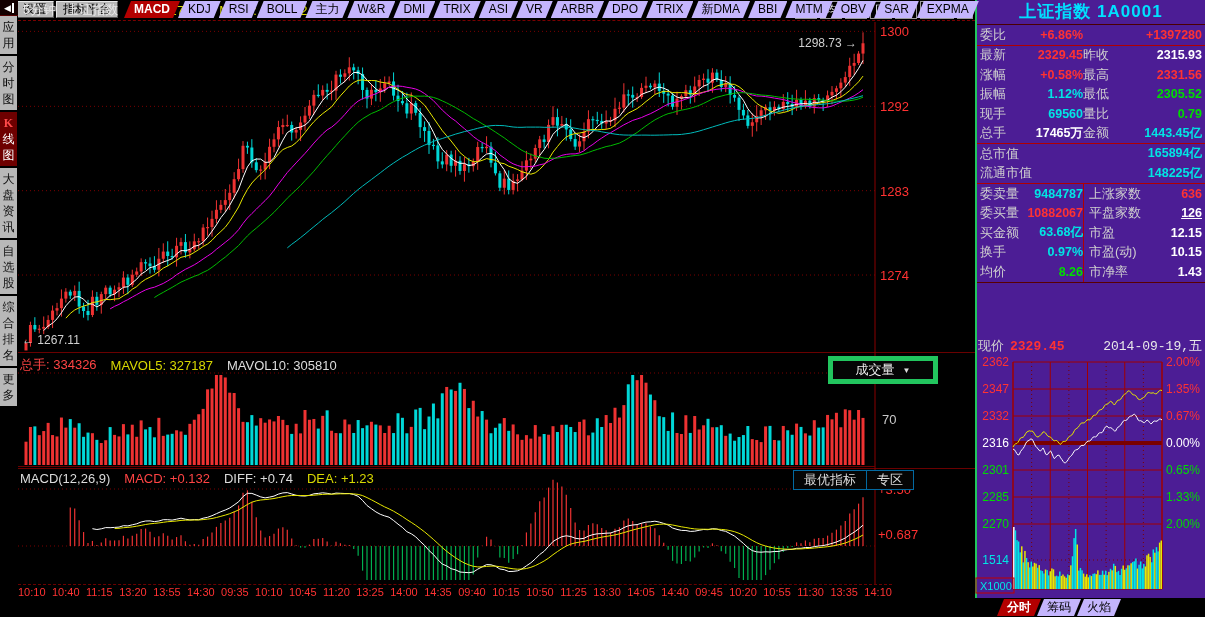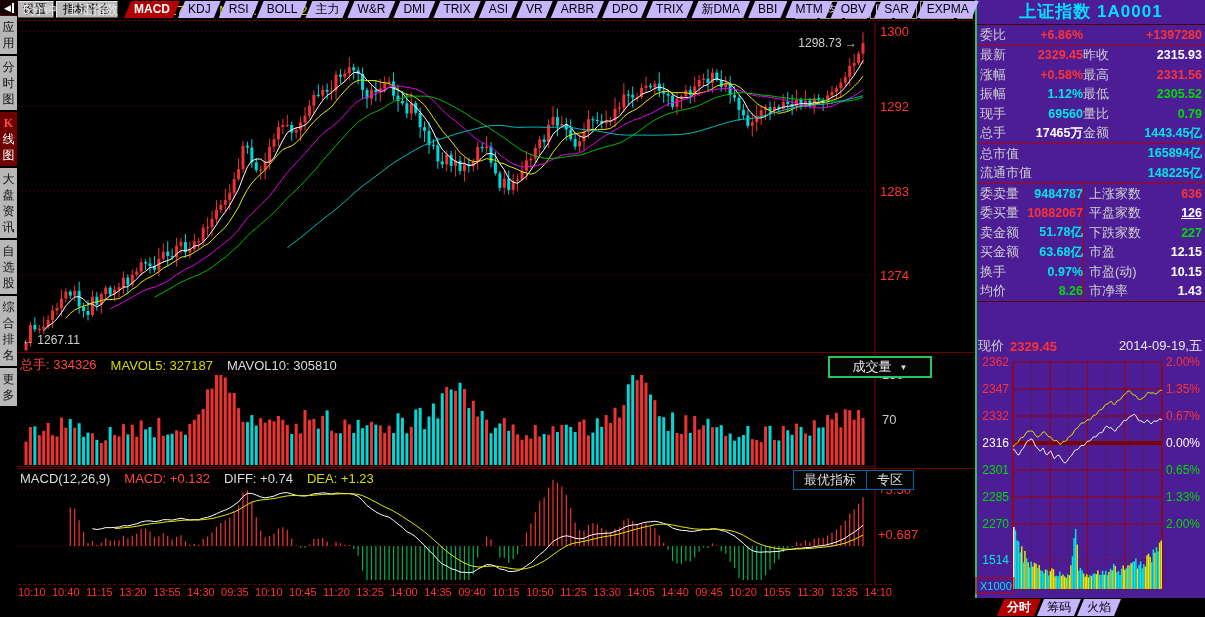--- a/index.html
+++ b/index.html
@@ -24,41 +24,41 @@
   .hcollapse{color:#fff;font-size:10px;border-left:none;padding:0 2px;}
   .hcollapse b{border-right:2px solid #fff;padding-right:1px;font-weight:normal;}
 
   svg{display:block;}
 
   
   .pane-header{display:flex;gap:14px;align-items:center;font-size:13px;pointer-events:none;}
   #vol-header{left:20px;top:356px;}
   #macd-header{left:20px;top:471px;}
   .ph-red{color:#ff4444;} .ph-yellow{color:#d8d800;} .ph-white{color:#dcdcdc;}
-  #vol-dropdown{left:828px;top:356px;width:100px;height:18px;border:2px solid #22c55e;background:#050505;color:#eee;font-size:13px;display:flex;align-items:center;justify-content:center;gap:8px;cursor:pointer;}
+  #vol-dropdown{left:828px;top:356px;width:100px;height:18px;border:5px solid #22c55e;background:#050505;color:#eee;font-size:13px;display:flex;align-items:center;justify-content:center;gap:8px;cursor:pointer;}
   #vol-dropdown .arrow{font-size:8px;color:#ddd;}
   #macd-btns{left:793px;top:470px;display:flex;}
   .mbtn{height:18px;line-height:18px;border:1px solid #0369a1;color:#ddd;font-size:13px;padding:0 10px;background:#050505;cursor:pointer;}
   .mbtn + .mbtn{border-left:none;}
 
   
   #time-axis{left:18px;top:584px;width:874px;height:14px;display:flex;justify-content:space-between;align-items:center;border-top:1px dashed #6a0000;box-sizing:border-box;}
   #time-axis span{color:#ff3232;font-size:11px;white-space:nowrap;}
 
   
   #quote-panel{left:975px;top:0;width:230px;height:598px;border-left:2px solid #22c55e;box-sizing:border-box;background:#4c1d95;}
   #quote-title{height:24px;text-align:center;color:#00e0ff;font-weight:bold;font-size:17px;line-height:24px;letter-spacing:1px;border-bottom:1px solid #4a0000;}
   .qrow{display:grid;grid-template-columns:44px 1fr 60px 1fr;align-items:center;height:19.5px;padding:0 3px;font-size:13px;}
   .qrow.wide{grid-template-columns:80px 1fr;}
   .qrow .lbl{color:#cfcfcf;white-space:nowrap;}
   .qrow .val{font-weight:bold;text-align:right;font-size:12.5px;white-space:nowrap;}
   .qrow.vdiv .c3{border-left:1px solid #b00000;height:19.5px;display:flex;align-items:center;padding-left:5px;box-sizing:border-box;}
   .qsep{border-top:1px solid #b00000;height:0;}
   .qsep.dark{border-top:1px solid #5a0000;}
-  #spot-row{left:978px;top:337px;width:224px;display:flex;align-items:center;font-size:13px;}
+  #spot-row{left:978px;top:337px;width:224px;display:flex;align-items:center;font-size:13px;font-family:Liberation Mono, monospace;}
   #spot-row .lbl{color:#cfcfcf;}
   #spot-row .val{color:#ff3232;font-weight:bold;margin-left:6px;}
   #spot-row .date{color:#e8e8e8;margin-left:auto;}
 
   
   #bottom-bar{left:0;top:598px;width:1205px;height:19px;background:#000;display:flex;align-items:center;gap:2px;}
   #resize-handle{width:13px;height:14px;background:#8a0000;margin-left:1px;}
   .bb-btn{background:#b8b8b8;color:#000;font-size:12px;height:15px;line-height:15px;padding:0 6px;border:1px solid;border-color:#e8e8e8 #555 #555 #e8e8e8;cursor:pointer;white-space:nowrap;}
   .bb-tab{background:#c4b5fd;color:#000;font-size:12px;height:17px;line-height:17px;padding:0 10px;margin-left:-4px;clip-path:polygon(7px 0,100% 0,calc(100% - 7px) 100%,0 100%);cursor:pointer;white-space:nowrap;}
   .bb-tab.active{background:#b30000;color:#fff;font-weight:bold;}
@@ -1025,26 +1025,20 @@
           <span class="lbl c3">上涨家数</span>
           <span class="val" style="color: rgb(255, 50, 50);">636</span>
         </div>
         <div class="qrow vdiv">
           <span class="lbl">委买量</span>
           <span class="val" style="color: rgb(255, 50, 50);">10882067</span>
           <span class="lbl c3">平盘家数</span>
           <span class="val" style="color: rgb(255, 255, 255); text-decoration: underline;">126</span>
         </div>
         <div class="qrow vdiv">
-          <span class="lbl">卖金额</span>
-          <span class="val" style="color: rgb(0, 229, 229);">51.78亿</span>
-          <span class="lbl c3">下跌家数</span>
-          <span class="val" style="color: rgb(0, 221, 0);">227</span>
-        </div>
-        <div class="qrow vdiv">
           <span class="lbl">买金额</span>
           <span class="val" style="color: rgb(0, 229, 229);">63.68亿</span>
           <span class="lbl c3">市盈</span>
           <span class="val" style="color: rgb(255, 255, 255);">12.15</span>
         </div>
         <div class="qrow vdiv">
           <span class="lbl">换手</span>
           <span class="val" style="color: rgb(0, 229, 229);">0.97%</span>
           <span class="lbl c3">市盈(动)</span>
           <span class="val" style="color: rgb(255, 255, 255);">10.15</span>

